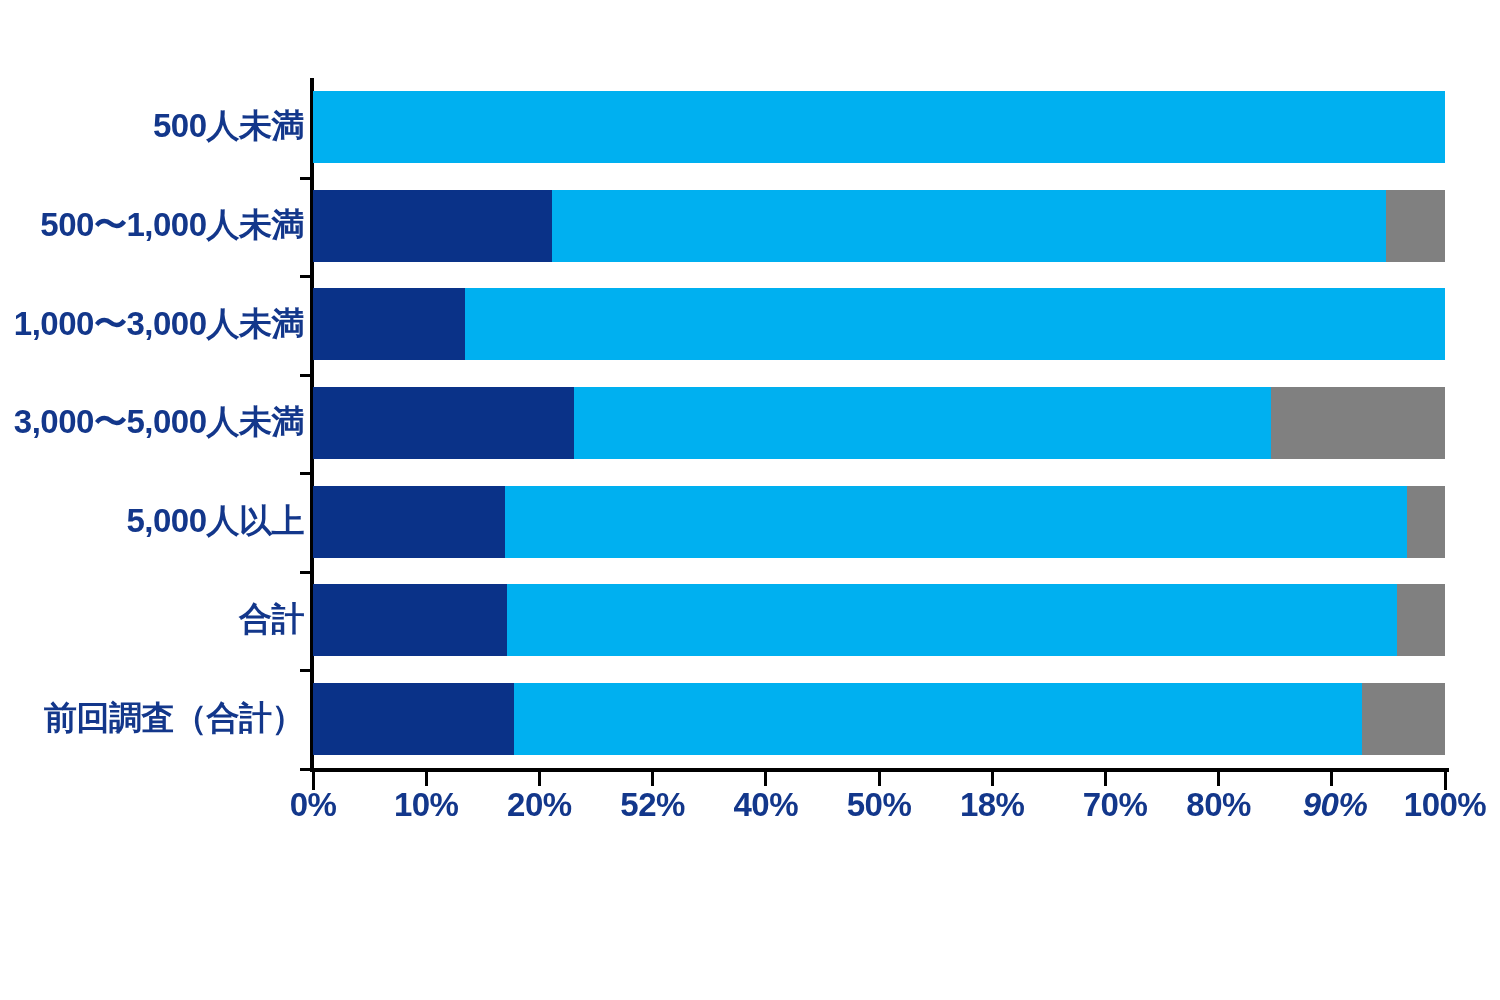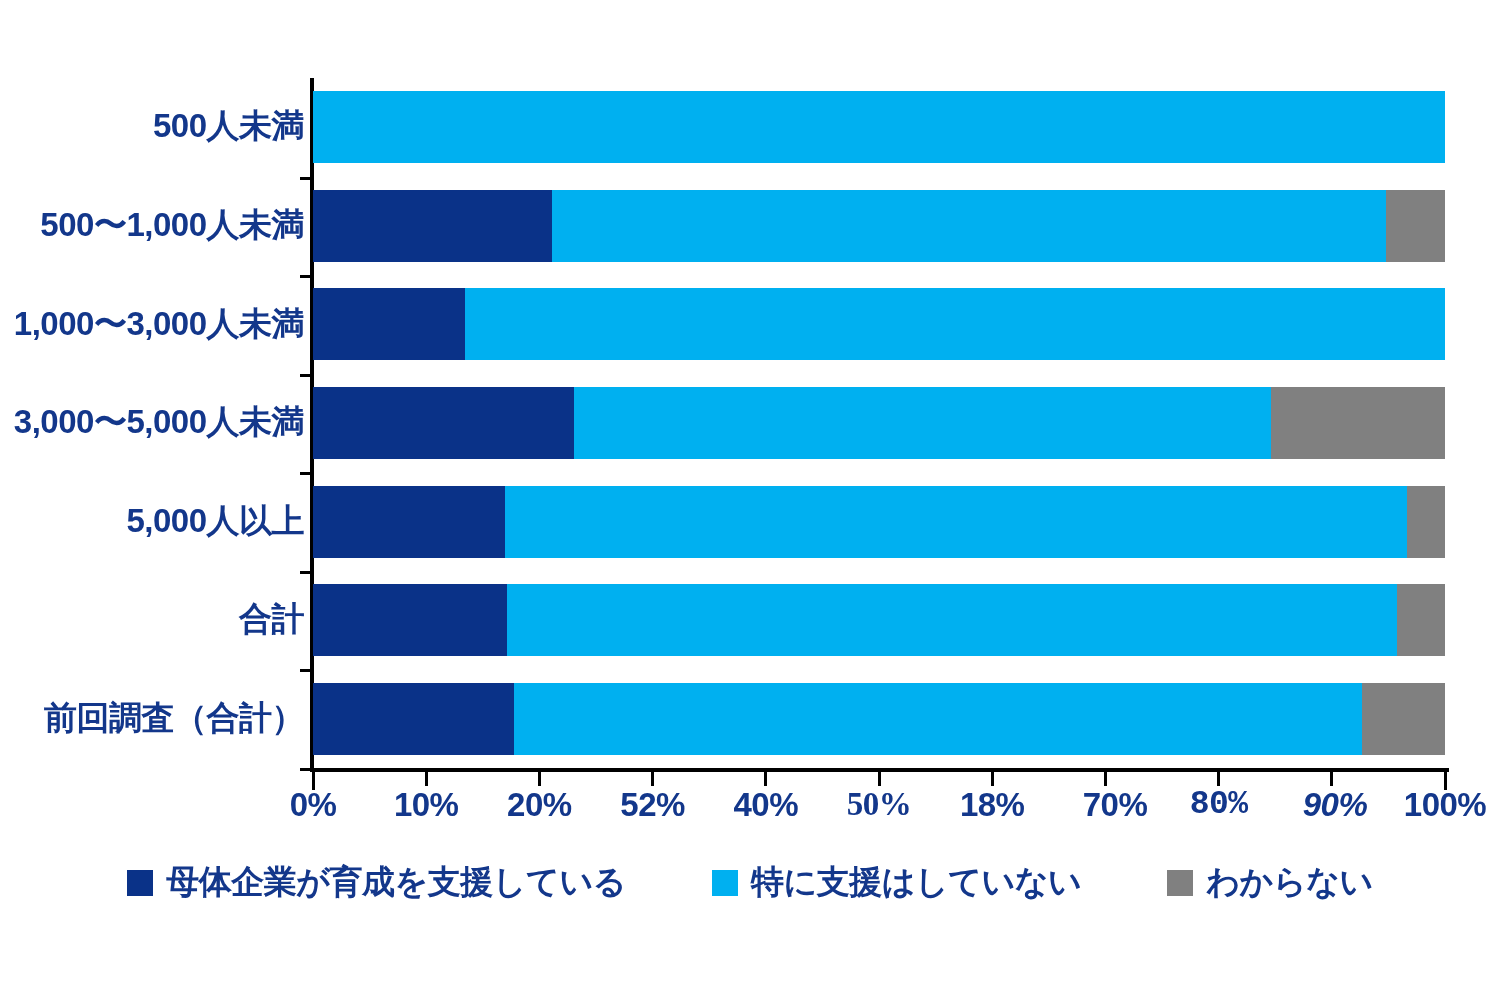--- a/index.html
+++ b/index.html
@@ -200,36 +200,22 @@
       <div class="x-tick" style="left: 1217.1px;"></div>
       <div class="x-tick" style="left: 1330.3px;"></div>
       <div class="x-tick edge" style="left: 1443.5px;"></div>
     </div>
   <div id="x-labels">
       <div class="x-tick-label" style="left: 313px;">0%</div>
       <div class="x-tick-label" style="left: 426.2px;">10%</div>
       <div class="x-tick-label" style="left: 539.4px;">20%</div>
       <div class="x-tick-label" style="left: 652.6px;">52%</div>
       <div class="x-tick-label" style="left: 765.8px;">40%</div>
-      <div class="x-tick-label" style="left: 879px; font-family: Liberation Serif, serif;">50%</div>
+      <div class="x-tick-label" style="left: 879px;">50%</div>
       <div class="x-tick-label" style="left: 992.2px;">18%</div>
       <div class="x-tick-label" style="left: 1115px;">70%</div>
-      <div class="x-tick-label" style="left: 1218.6px; font-family: Liberation Mono, monospace;">80%</div>
+      <div class="x-tick-label" style="left: 1218.6px;">80%</div>
       <div class="x-tick-label" style="left: 1335px; font-style: italic;">90%</div>
       <div class="x-tick-label" style="left: 1445px;">100%</div>
     </div>
 
-  <div class="legend" id="legend">
-      <div class="legend-item">
-        <span class="legend-swatch" style="background: rgb(10, 50, 136);"></span>
-        <span class="legend-text">母体企業が育成を支援している</span>
-      </div>
-      <div class="legend-item">
-        <span class="legend-swatch" style="background: rgb(0, 176, 240);"></span>
-        <span class="legend-text">特に支援はしていない</span>
-      </div>
-      <div class="legend-item">
-        <span class="legend-swatch" style="background: rgb(128, 128, 128);"></span>
-        <span class="legend-text">わからない</span>
-      </div>
-    </div>
 
 </div>
 
 </body></html>

